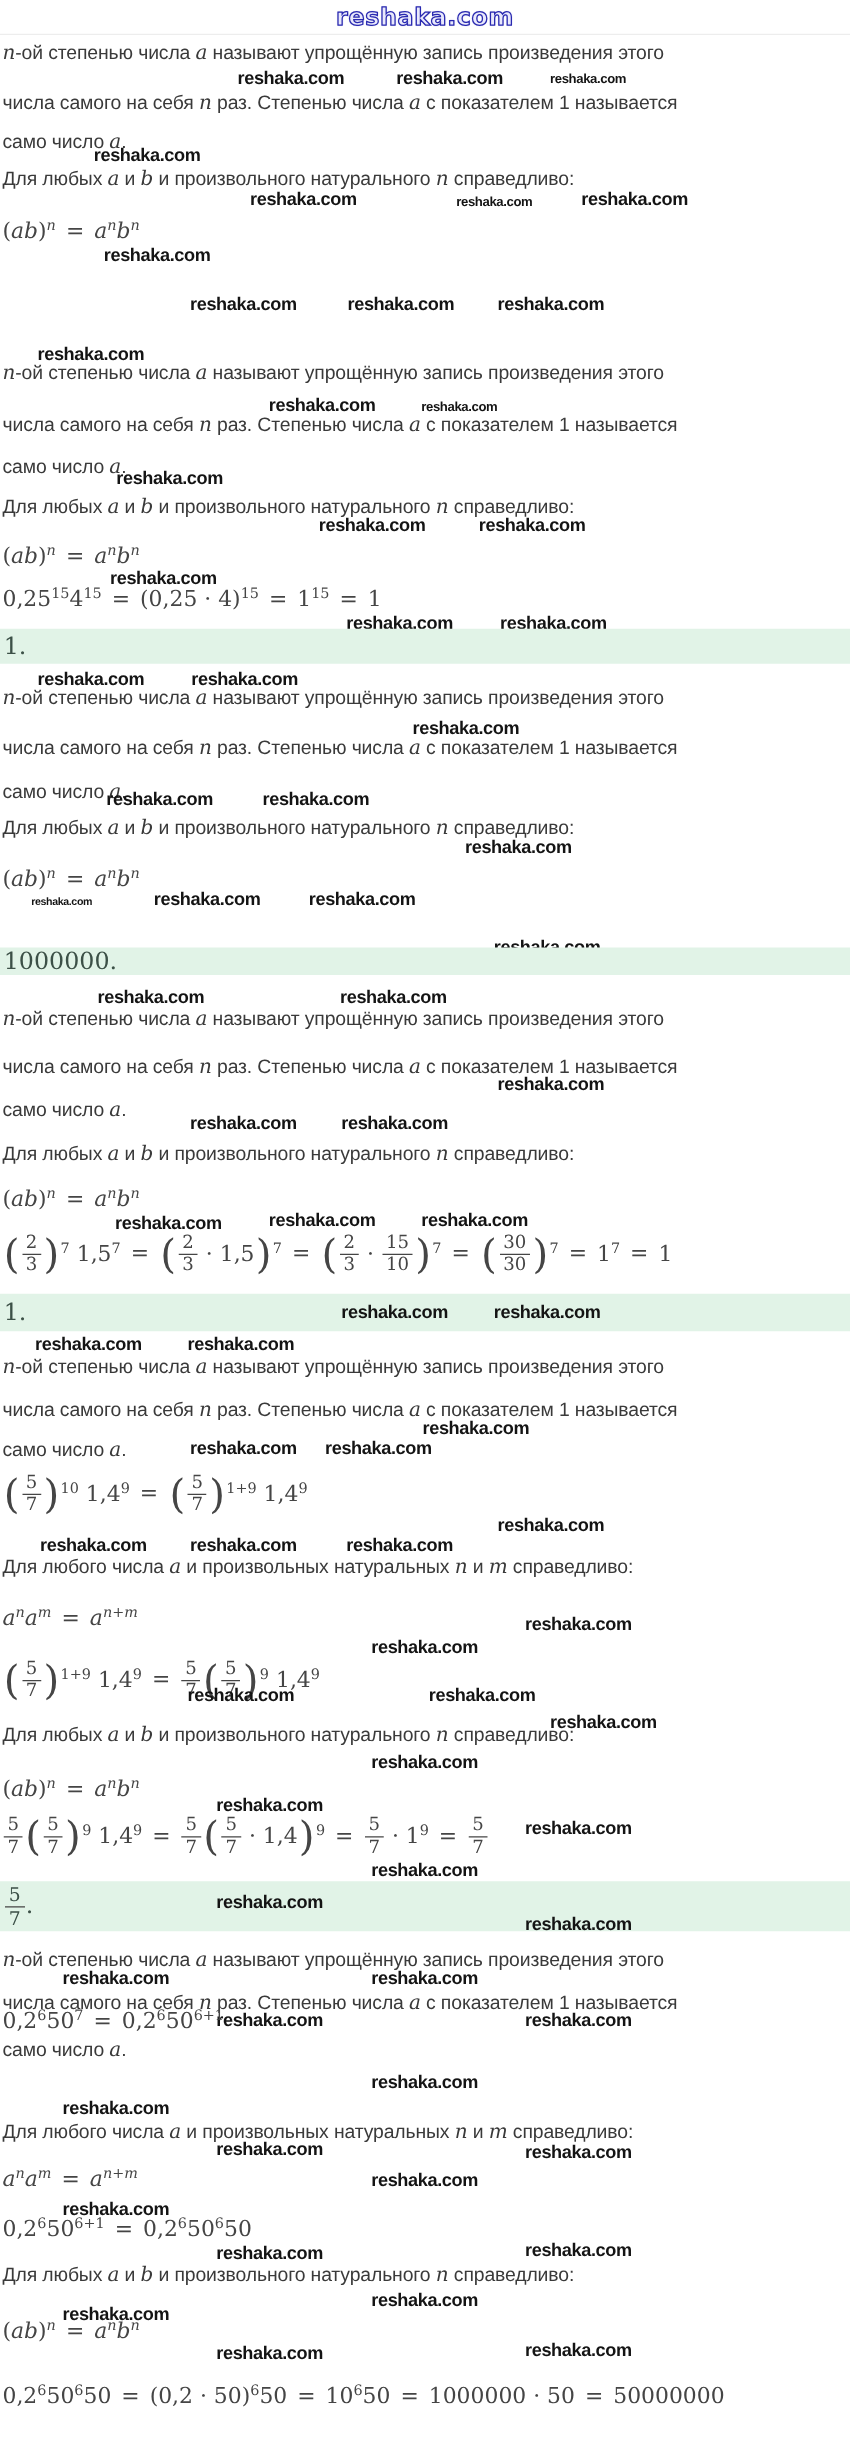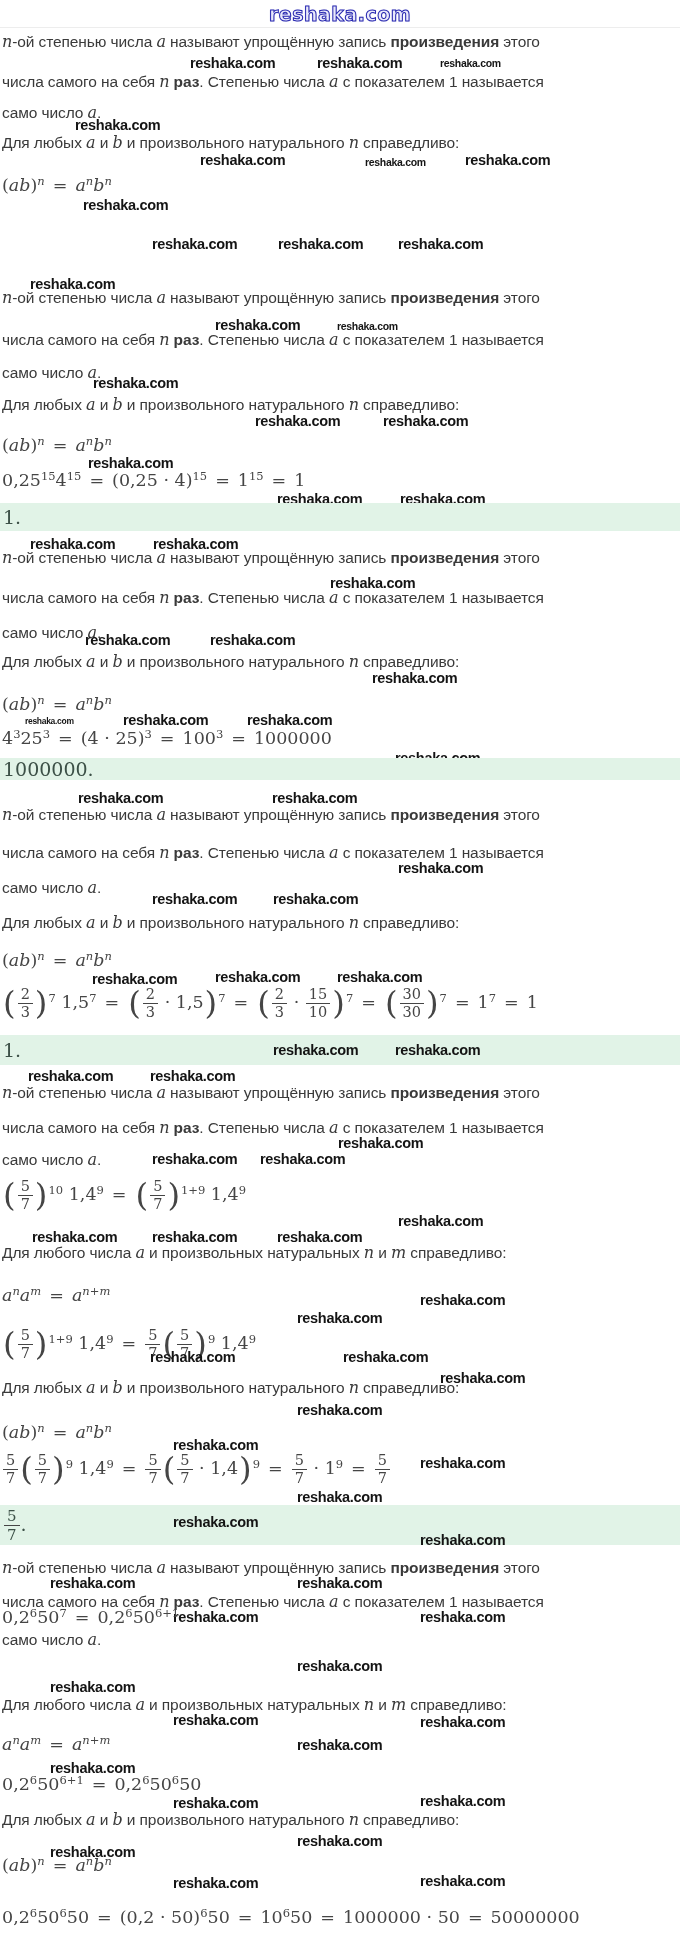--- a/index.html
+++ b/index.html
@@ -5,21 +5,21 @@
   html,body{margin:0;padding:0;background:#ffffff;}
   #page{position:relative;width:680px;height:1951px;background:#ffffff;overflow:hidden;
         font-family:"Liberation Sans",sans-serif;}
   .logo{position:absolute;left:0;width:680px;text-align:center;
         font-family:"DejaVu Sans",sans-serif;font-weight:bold;font-size:19px;letter-spacing:.5px;
         color:#e9e9fb;-webkit-text-stroke:1px #2929b0;text-shadow:0 0 1px #2929b0;}
   .topline{position:absolute;left:0;width:680px;border-top:1px solid #ededed;height:0;}
   .t{position:absolute;left:2px;white-space:nowrap;font-size:15.5px;color:#3a3a3a;
      font-family:"Liberation Sans",sans-serif;letter-spacing:-.1px;}
   .t i{font-family:"DejaVu Serif",serif;font-style:italic;font-size:16px;}
-  .t b{font-weight:bold;}
+  .t b{font-weight:normal;}
   .math{position:absolute;left:2px;white-space:nowrap;font-family:"DejaVu Serif",serif;
         color:#454545;font-size:17.5px;}
   .math i{font-style:italic;}
   .math sup{font-size:11.5px;vertical-align:.55em;line-height:0;}
   .math .eq{padding:0 8px;}
   .fr{display:inline-block;vertical-align:middle;text-align:center;font-size:14.5px;line-height:1.2;margin:0 1px;}
   .fr .n{display:block;padding:0 3px;}
   .fr .d{display:block;border-top:1.4px solid #454545;padding:0 3px;}
   .bp{display:inline-block;vertical-align:middle;font-size:185%;font-weight:300;line-height:.9;margin:0 1px;}
   .wm{position:absolute;white-space:nowrap;font-family:"Liberation Sans",sans-serif;font-weight:bold;
@@ -77,21 +77,20 @@
     <div class="t" style="top: 588px;">числа самого на себя <i>n</i> <b>раз</b>. Степенью числа <i>a</i> с показателем 1 называется</div>
     <div class="t" style="top: 623px;">само число <i>a</i>.</div>
     <span class="wm" style="left: 85px; top: 632px;">reshaka.com</span>
     <span class="wm" style="left: 210px; top: 632px;">reshaka.com</span>
     <div class="t" style="top: 652px;">Для любых <i>a</i> и <i>b</i> и произвольного натурального <i>n</i> справедливо:</div>
     <span class="wm" style="left: 372px; top: 670px;">reshaka.com</span>
     <div class="math" style="top: 694px;">(<i>ab</i>)<sup><i>n</i></sup><span class="eq">=</span><i>a</i><sup><i>n</i></sup><i>b</i><sup><i>n</i></sup></div>
     <span class="wm s9" style="left: 25px; top: 716px;">reshaka.com</span>
     <span class="wm" style="left: 123px; top: 712px;">reshaka.com</span>
     <span class="wm" style="left: 247px; top: 712px;">reshaka.com</span>
-    <div class="math" style="top: 728px;">4<sup>3</sup>25<sup>3</sup><span class="eq">=</span>(4 · 25)<sup>3</sup><span class="eq">=</span>100<sup>3</sup><span class="eq">=</span>1000000</div>
     <span class="wm" style="left: 395px; top: 750px;">reshaka.com</span>
     <div class="band" style="height: 22px; top: 758px;">
       <span class="ansx">1000000.</span>
     </div>
     <span class="wm" style="left: 78px; top: 790px;">reshaka.com</span>
     <span class="wm" style="left: 272px; top: 790px;">reshaka.com</span>
     <div class="t" style="top: 805px;"><i>n</i>-ой степенью числа <i>a</i> называют упрощённую запись <b>произведения</b> этого</div>
     <div class="t" style="top: 843px;">числа самого на себя <i>n</i> <b>раз</b>. Степенью числа <i>a</i> с показателем 1 называется</div>
     <span class="wm" style="left: 398px; top: 860px;">reshaka.com</span>
     <div class="t" style="top: 878px;">само число <i>a</i>.</div>

